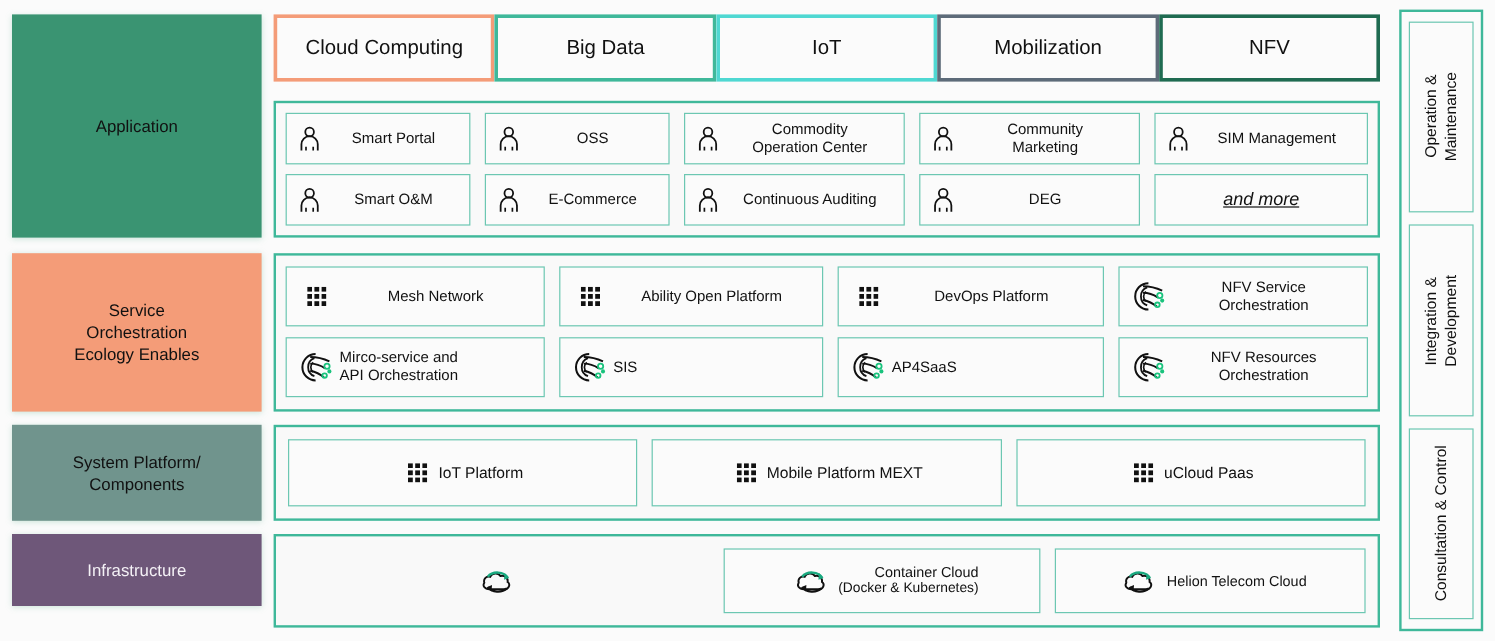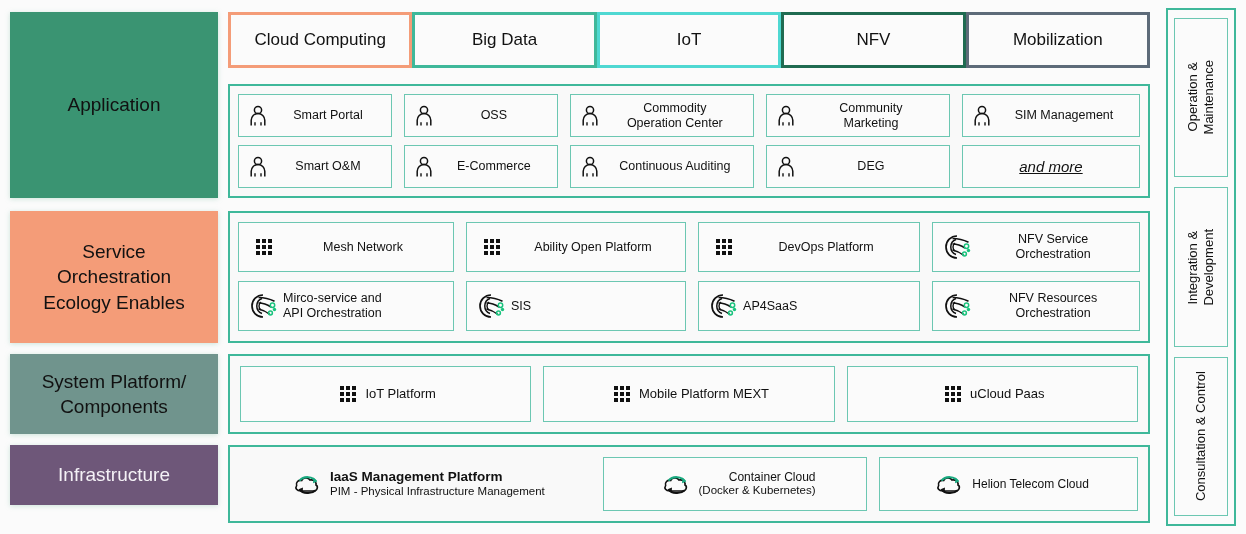--- a/index.html
+++ b/index.html
@@ -22,21 +22,21 @@
   
   .layer-label {
     position: absolute;
     left: 10px;
     width: 208px;
     display: flex;
     align-items: center;
     justify-content: center;
     text-align: center;
     color: #111;
-    font-size: 19px;
+    font-size: 14px;
     line-height: 1.32;
     box-shadow: 0 1px 5px rgba(120,190,160,0.35);
   }
   .layer-label.l-app   { top: 12px;  height: 186px; background: #3a9472; }
   .layer-label.l-svc   { top: 211px; height: 132px; background: #f49c78; }
   .layer-label.l-sys   { top: 354px; height: 80px;  background: #70948d; }
   .layer-label.l-infra { top: 445px; height: 60px;  background: #6e5779; color: #f4f1f6; }
 
   
   .row-box {
@@ -218,25 +218,25 @@
   <div class="tabs">
     <div class="tab" style="border-color: rgb(244, 156, 120);">
         <span>Cloud Computing</span>
       </div>
     <div class="tab" style="border-color: rgb(63, 184, 154);">
         <span>Big Data</span>
       </div>
     <div class="tab" style="border-color: rgb(79, 216, 210);">
         <span>IoT</span>
       </div>
+    <div class="tab" style="border-color: rgb(93, 107, 121);">
+        <span>Mobilization</span>
+      </div>
     <div class="tab" style="border-color: rgb(31, 107, 81);">
         <span>NFV</span>
-      </div>
-    <div class="tab" style="border-color: rgb(93, 107, 121);">
-        <span>Mobilization</span>
       </div>
   </div>
 
   <div class="row-box row-app"></div>
   <div class="row-box row-svc"></div>
   <div class="row-box row-sys"></div>
   <div class="row-box row-infra"></div>
 
   <div class="app-grid">
     <div class="tile">
@@ -529,24 +529,20 @@
     <div class="cell">
       <span class="ico">
           <svg width="32" height="26" viewBox="0 0 32 26">
             <path d="M9 20 C4.5 20 3 17 4.6 14.6 C3.6 11.4 6.4 8.6 9.6 9.6 C11 6.4 16.2 6.2 18 9 C21.6 8.2 24.6 10.8 24 14 C26.4 15.4 25.6 20 21.4 20 Z" fill="none" stroke="#111" stroke-width="1.6"></path>
             <path d="M7.5 9.6 A9.5 7.5 0 0 1 24.2 10.6" fill="none" stroke="#19a97f" stroke-width="2"></path>
             <path d="M21.6 6.6 L25.2 10.6 L21 12.2 Z" fill="#19a97f"></path>
             <path d="M23.4 19.4 A9.5 7 0 0 1 7.6 18.3" fill="none" stroke="#111" stroke-width="2"></path>
             <path d="M10.6 21.9 L6.6 18.3 L11 16.5 Z" fill="#111"></path>
           </svg>
         </span>
-      <span class="infra-txt">
-        <span class="t1" style="display:block">IaaS Management Platform</span>
-        <span class="t2" style="display:block">PIM - Physical Infrastructure Management</span>
-      </span>
     </div>
     <div class="cell bordered">
       <span class="ico">
           <svg width="32" height="26" viewBox="0 0 32 26">
             <path d="M9 20 C4.5 20 3 17 4.6 14.6 C3.6 11.4 6.4 8.6 9.6 9.6 C11 6.4 16.2 6.2 18 9 C21.6 8.2 24.6 10.8 24 14 C26.4 15.4 25.6 20 21.4 20 Z" fill="none" stroke="#111" stroke-width="1.6"></path>
             <path d="M7.5 9.6 A9.5 7.5 0 0 1 24.2 10.6" fill="none" stroke="#19a97f" stroke-width="2"></path>
             <path d="M21.6 6.6 L25.2 10.6 L21 12.2 Z" fill="#19a97f"></path>
             <path d="M23.4 19.4 A9.5 7 0 0 1 7.6 18.3" fill="none" stroke="#111" stroke-width="2"></path>
             <path d="M10.6 21.9 L6.6 18.3 L11 16.5 Z" fill="#111"></path>
           </svg>

